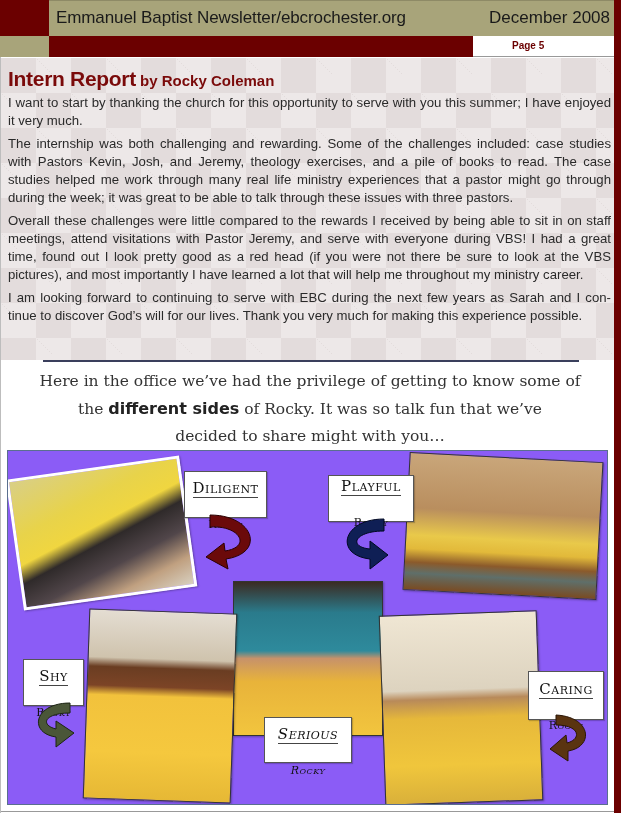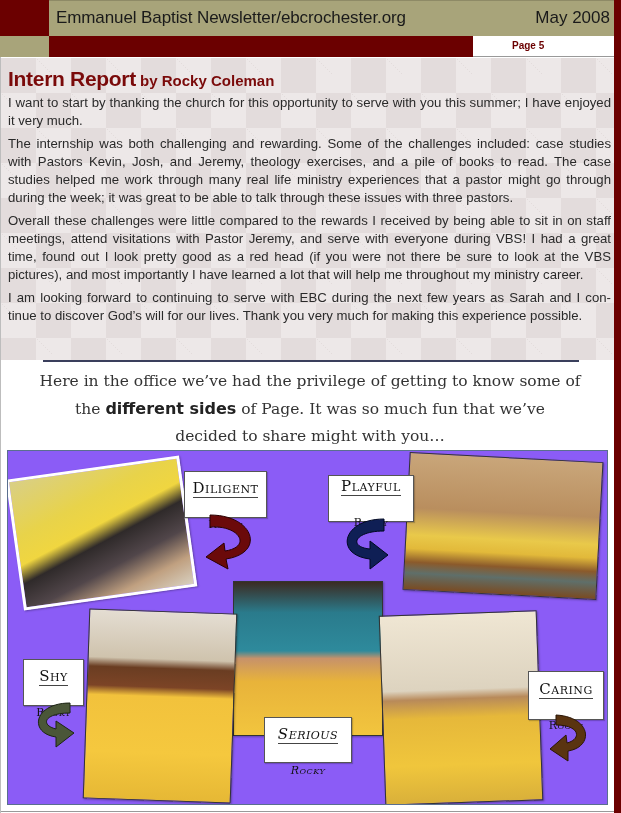--- a/index.html
+++ b/index.html
@@ -66,21 +66,21 @@
 
     .arrow { position: absolute; }
   </style>
 </head>
 <body>
 
 <div class="hdr-tl"></div>
 <div class="hdr-tr">
 </div>
 <div class="hdr-title">Emmanuel Baptist Newsletter/ebcrochester.org</div>
-<div class="hdr-date">May 2008</div>
+<div class="hdr-date">December 2008</div>
 <div class="hdr-bl"></div>
 <div class="hdr-br"></div>
 <div class="hdr-page">
   <span>Page 5</span>
 </div>
 <div class="right-bar"></div>
 <div class="left-line"></div>
 
 <div class="article">
   <div class="art-title">
@@ -90,21 +90,21 @@
     <p>I want to start by thanking the church for this opportunity to serve with you this summer; I have enjoyed it very much.</p>
     <p>The internship was both challenging and rewarding.  Some of the challenges included: case studies with Pastors Kevin, Josh, and Jeremy, theology exercises, and a pile of books to read. The case studies helped me work through many real life ministry experiences that a pastor might go through during the week; it was great to be able to talk through these issues with three pastors.</p>
     <p>Overall these challenges were little compared to the rewards I received by being able to sit in on staff meetings, attend visitations with Pastor Jeremy, and serve with everyone during VBS!  I had a great time, found out I look pretty good as a red head (if you were not there be sure to look at the VBS pictures), and most importantly I have learned a lot that will help me throughout my ministry career.</p>
     <p>I am looking forward to continuing to serve with EBC during the next few years as Sarah and I con-tinue to discover God’s will for our lives.  Thank you very much for making this experience possible.</p>
   </div>
   <div class="art-rule"></div>
 </div>
 
 <div class="intro">
   <div>Here in the office we’ve had the privilege of getting to know some of</div>
-  <div><span>the </span><span class="hl">different sides</span><span> of Page.  It was so much fun that we’ve</span></div>
+  <div><span>the </span><span class="hl">different sides</span><span> of Rocky.  It was so talk fun that we’ve</span></div>
   <div>decided to share might with you…</div>
 </div>
 
 <div class="collage">
   <div class="photo ph-diligent"></div>
   <div class="photo ph-playful"></div>
   <div class="photo ph-serious"></div>
   <div class="photo ph-shy"></div>
   <div class="photo ph-caring"></div>
 

